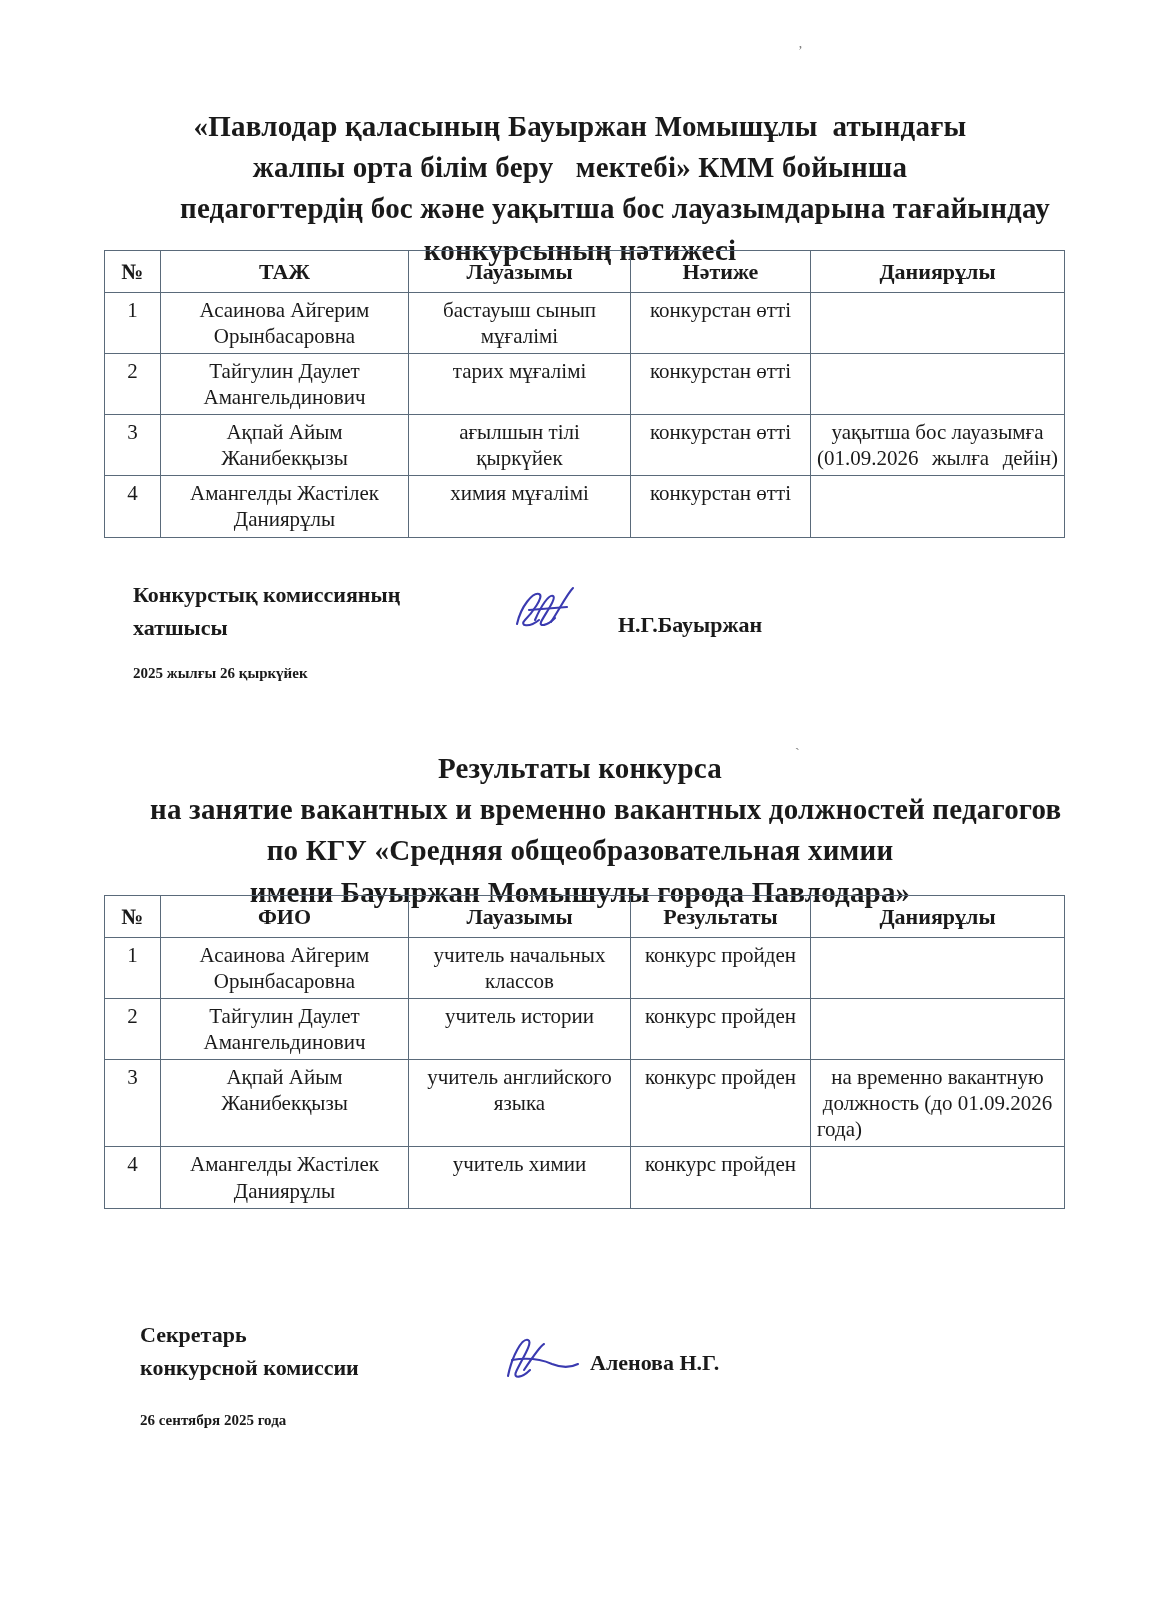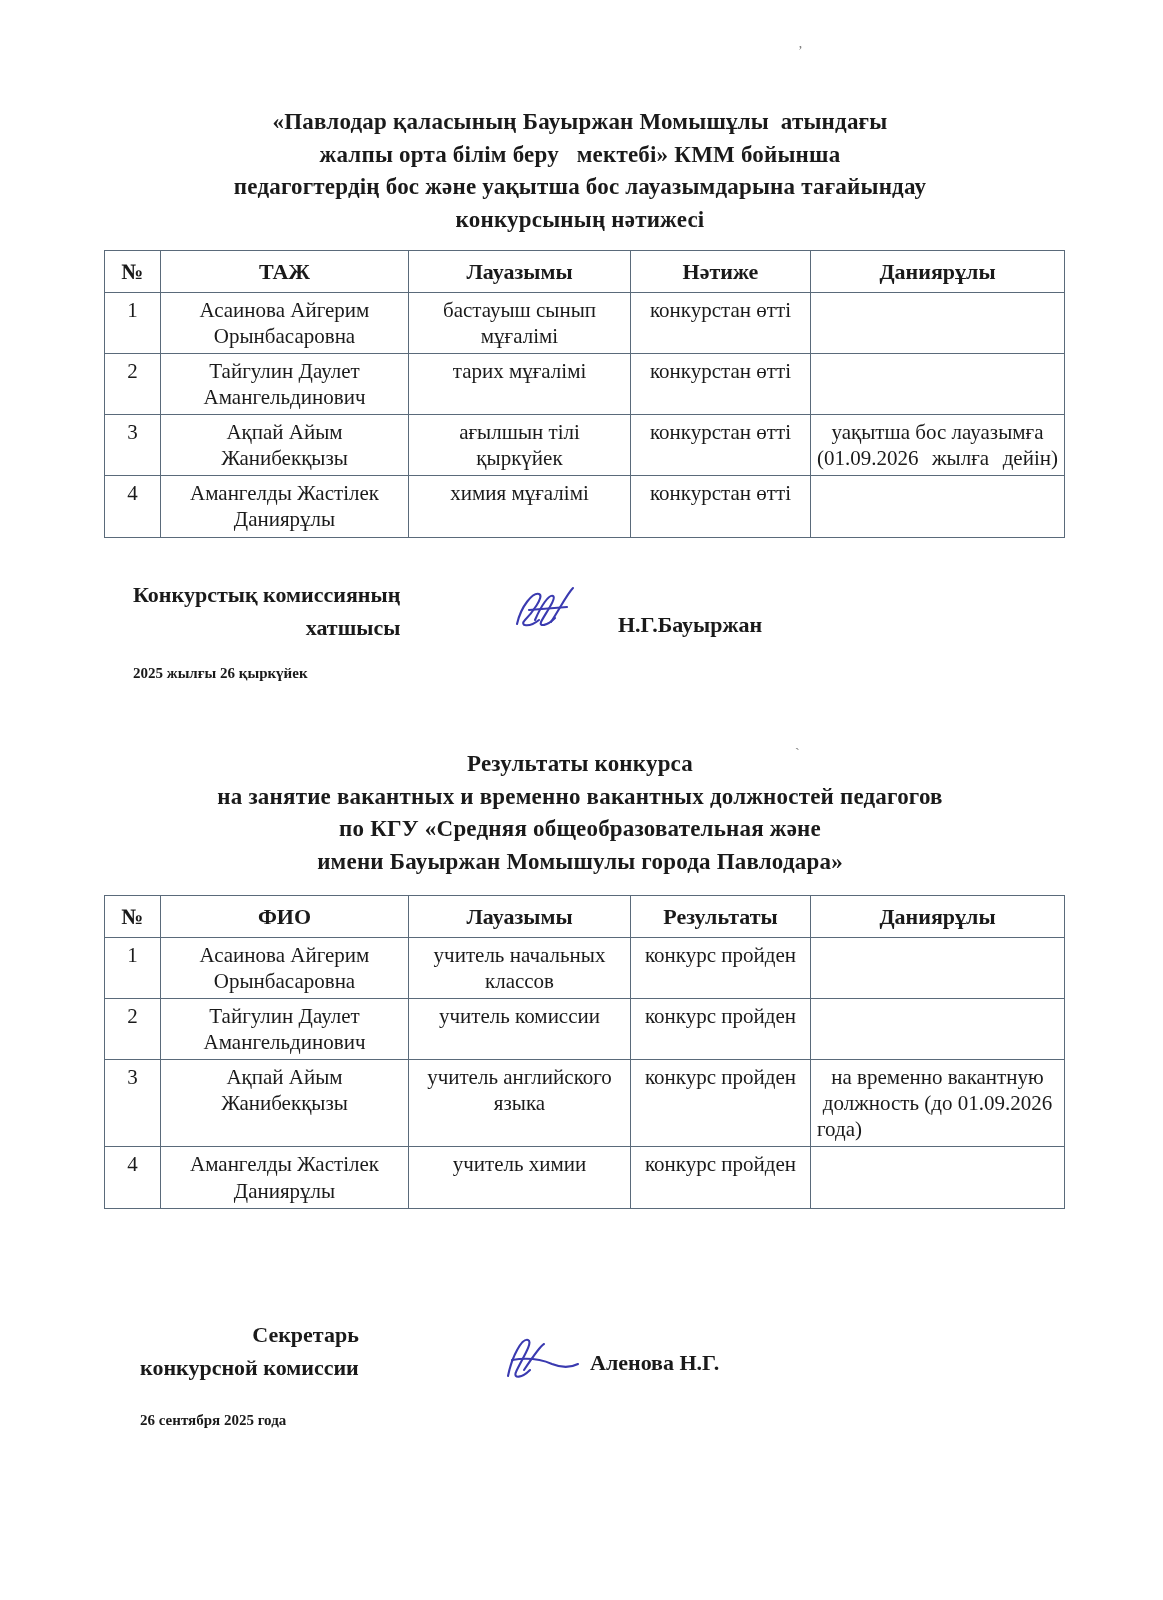--- a/index.html
+++ b/index.html
@@ -18,21 +18,21 @@
   .page {
     position: relative;
     width: 1163px;
     height: 1600px;
     box-sizing: border-box;
     padding: 0;
   }
   .doc-title {
     text-align: center;
     font-weight: bold;
-    font-size: 23px;
+    font-size: 29px;
     line-height: 1.42;
     letter-spacing: 0.2px;
   }
   .title-block-1 {
     position: absolute;
     top: 106px;
     left: 180px;
     width: 800px;
   }
   .title-block-2 {
@@ -88,21 +88,21 @@
   }
   .cell-num { text-align: left; padding-left: 10px; }
   .sig-block {
     position: absolute;
     font-weight: bold;
     font-size: 22px;
     line-height: 1.5;
   }
   .sig-1 { top: 578px; left: 133px; }
   .sig-2 { top: 1318px; left: 140px; }
-  .sig-role { display: block; text-align: right; }
+  .sig-role { display: block; }
   .sig-name {
     position: absolute;
     font-weight: bold;
     font-size: 22px;
   }
   .sig-name-1 { top: 612px; left: 618px; }
   .sig-name-2 { top: 1350px; left: 590px; }
   .date-line {
     position: absolute;
     font-weight: bold;
@@ -195,21 +195,21 @@
       <path d="M12 44 C16 26, 28 12, 34 14 C40 16, 26 34, 20 40 C14 46, 24 48, 34 40"></path>
       <path d="M30 40 C36 26, 44 14, 48 16 C52 18, 40 34, 36 42 C34 47, 42 46, 50 38"></path>
       <path d="M46 42 C54 30, 62 14, 68 8"></path>
       <path d="M24 30 L62 27"></path>
     </g>
   </svg>
 
   <div class="doc-title title-block-2">
     <div class="line">Результаты конкурса</div>
     <div class="line">на занятие вакантных и временно вакантных должностей педагогов</div>
-    <div class="line">по КГУ «Средняя общеобразовательная және</div>
+    <div class="line">по КГУ «Средняя общеобразовательная химии</div>
     <div class="line">имени Бауыржан Момышулы города Павлодара»</div>
   </div>
 
   <table class="result-table tbl2">
     <colgroup>
       <col class="col-num">
         <col class="col-name">
         <col class="col-post">
         <col class="col-res">
         <col class="col-note">
@@ -227,21 +227,21 @@
       <tr>
         <td>1</td>
         <td>Асаинова Айгерим Орынбасаровна</td>
         <td>учитель начальных классов</td>
         <td>конкурс пройден</td>
         <td class="cell-note"></td>
       </tr>
       <tr>
         <td>2</td>
         <td>Тайгулин Даулет Амангельдинович</td>
-        <td>учитель комиссии</td>
+        <td>учитель истории</td>
         <td>конкурс пройден</td>
         <td class="cell-note"></td>
       </tr>
       <tr>
         <td>3</td>
         <td>Ақпай Айым Жанибекқызы</td>
         <td>учитель английского языка</td>
         <td>конкурс пройден</td>
         <td class="cell-note">на временно вакантную должность (до 01.09.2026 года)</td>
       </tr>

